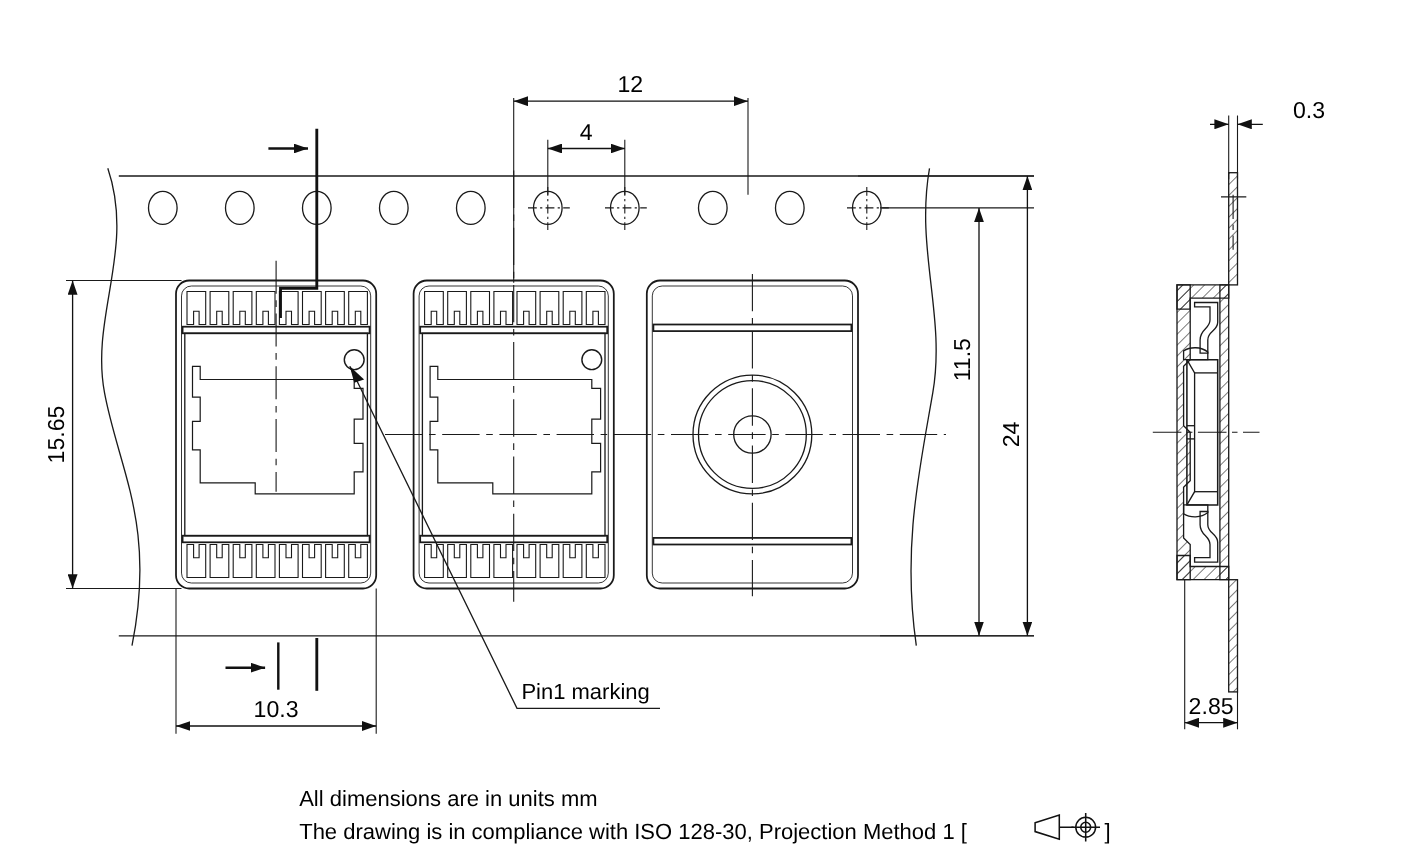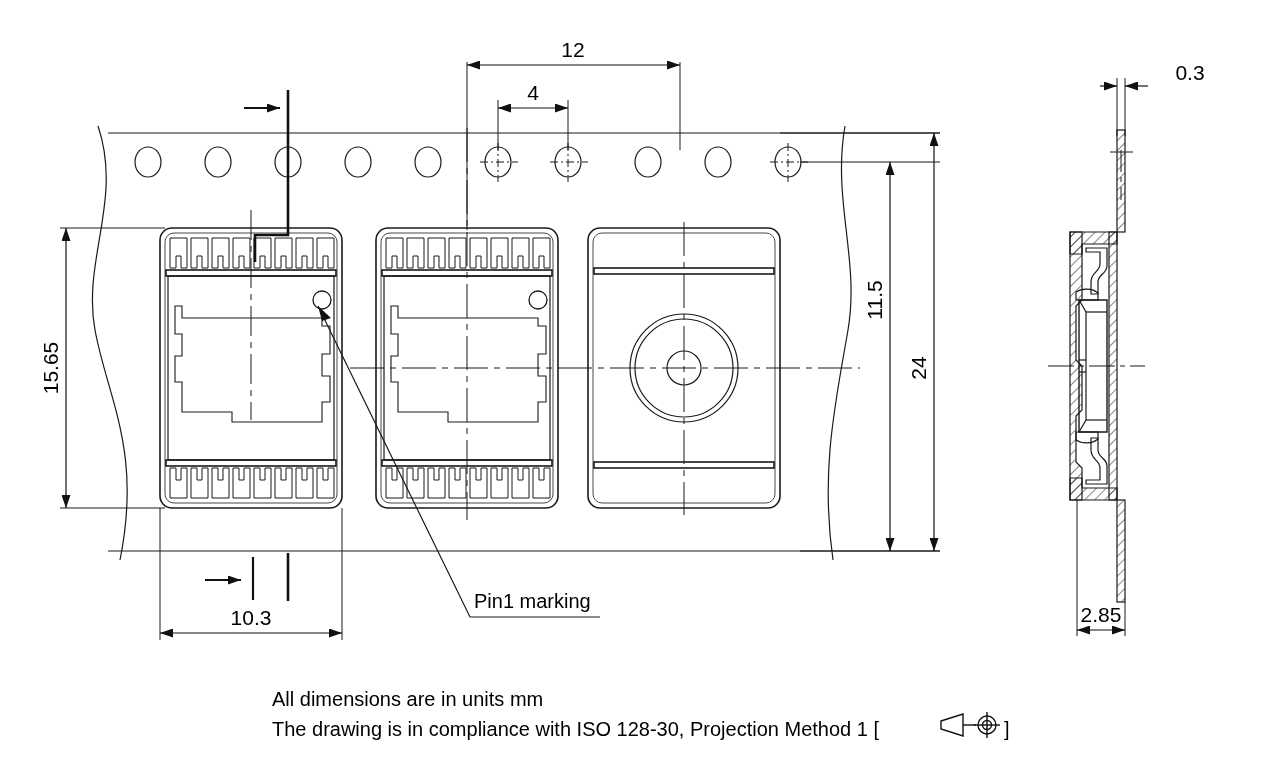--- a/index.html
+++ b/index.html
@@ -1,18 +1,18 @@
 <!DOCTYPE html>
 <html><head>
 <meta charset="utf-8">
 <style>
   html,body{margin:0;padding:0;background:#ffffff;}
   body{width:1280px;height:777px;overflow:hidden;
        font-family:"Liberation Sans",sans-serif;color:#000;}
-  #root{position:relative;width:1280px;height:691px;background:#fff;}
+  #root{position:relative;width:1280px;height:691px;background:#fff;margin-top:27px;}
   svg{display:block;}
   .dimtext{font-family:"Liberation Sans",sans-serif;font-size:21px;fill:#000;}
   .notetext{font-family:"Liberation Sans",sans-serif;font-size:20px;fill:#000;}
   .leadtext{font-family:"Liberation Sans",sans-serif;font-size:20px;fill:#000;}
 </style>
 </head>
 <body>
 
 <div id="root">
 <svg width="1280" height="777" viewBox="0 0 1280 777">

